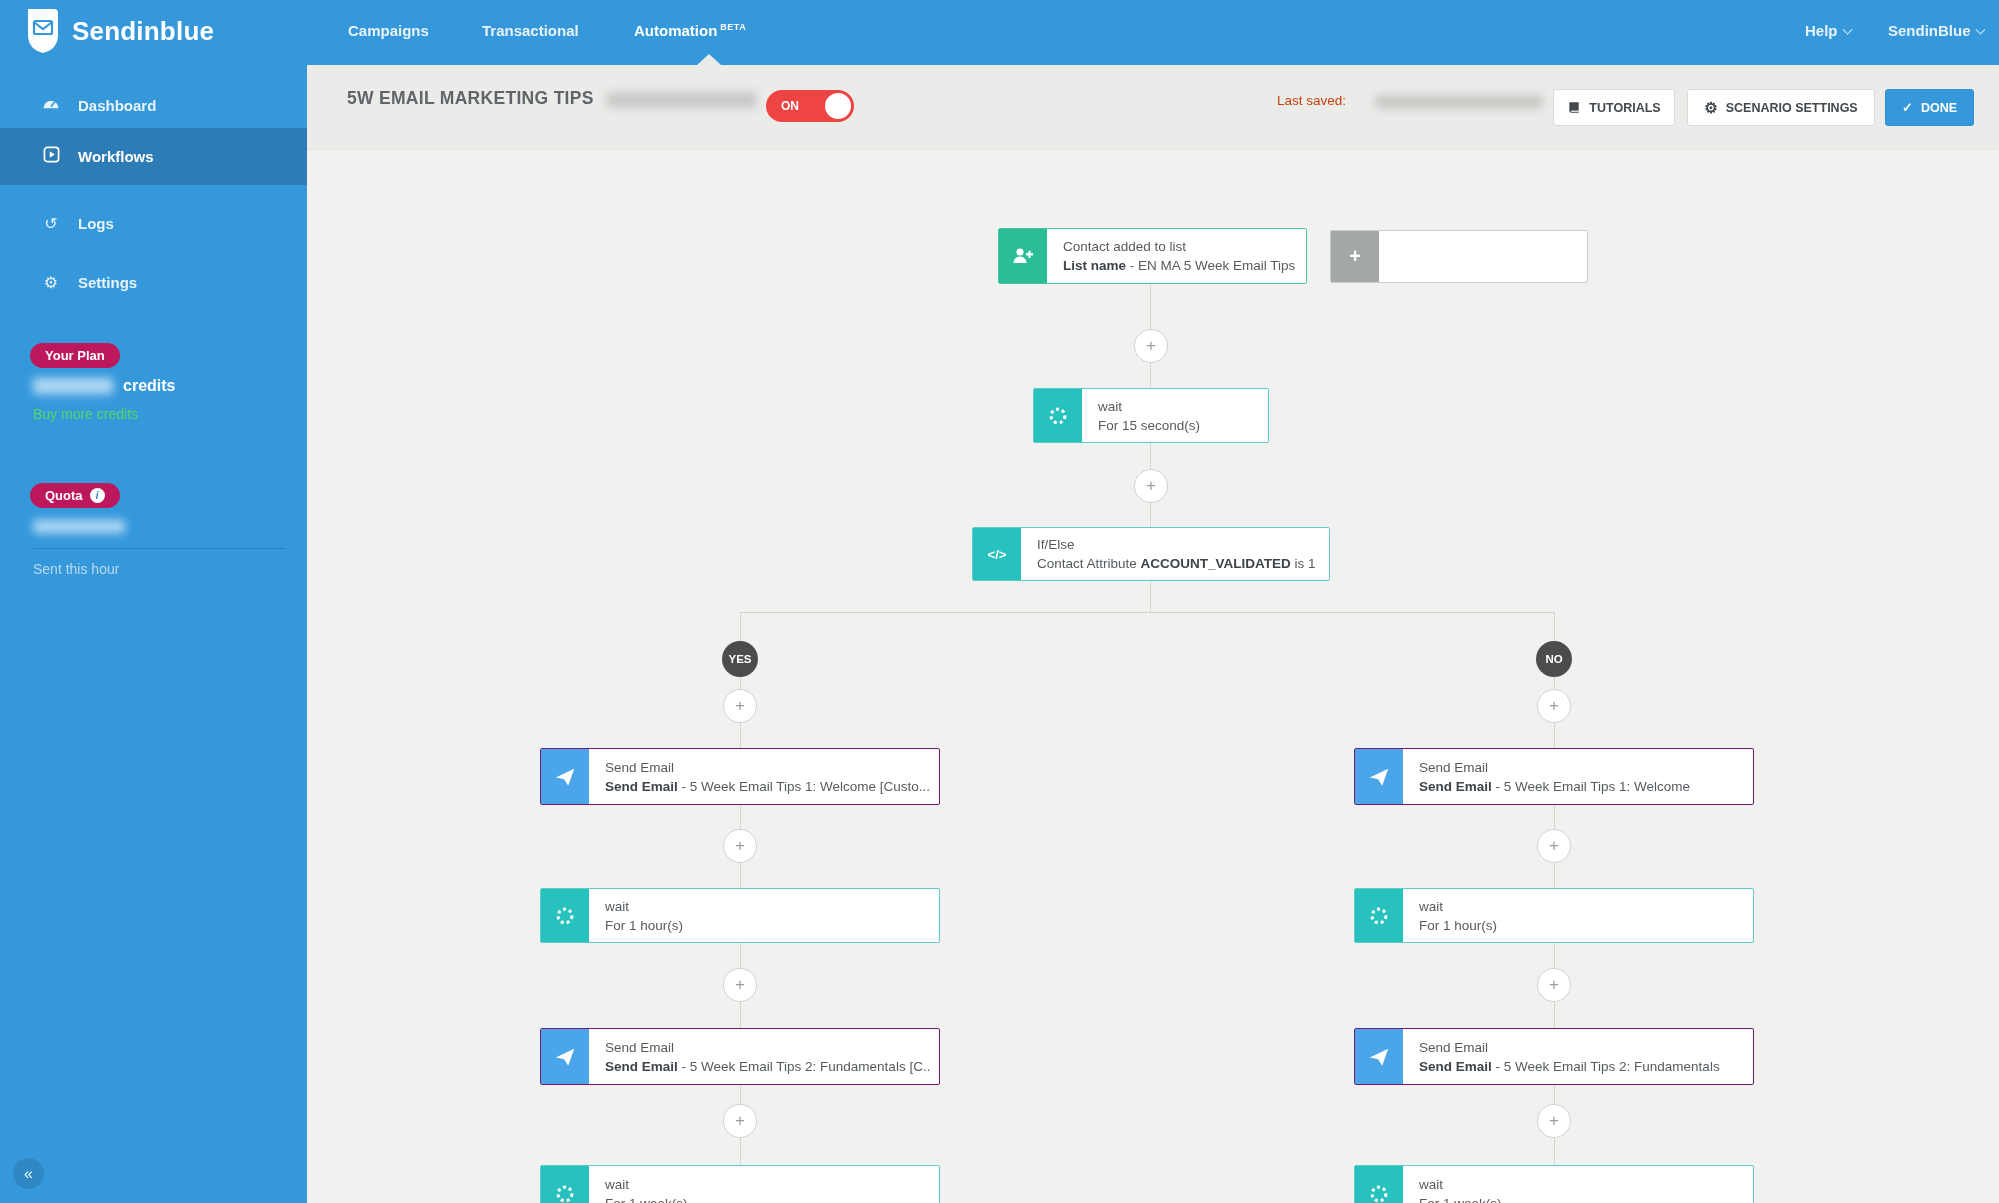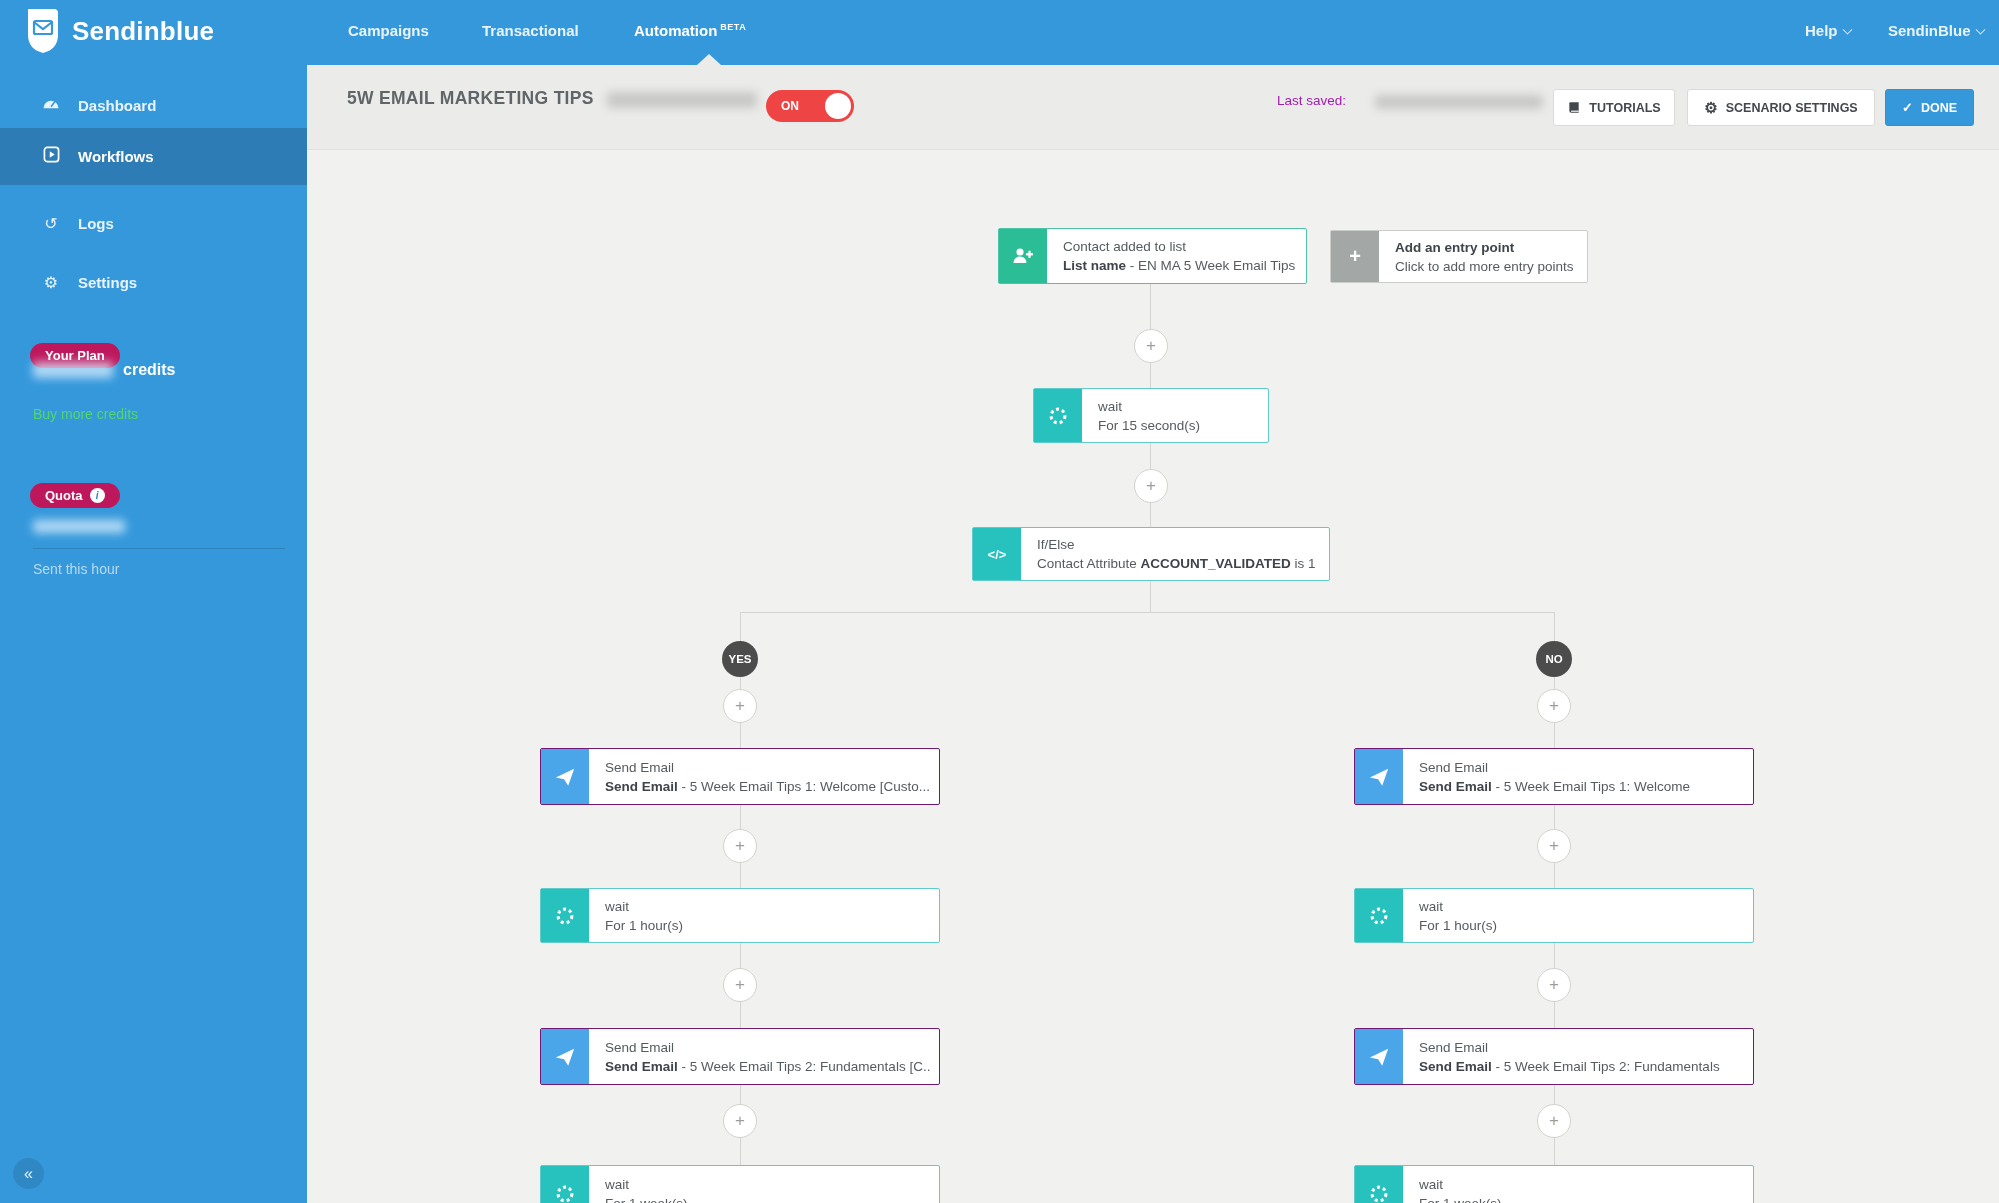--- a/index.html
+++ b/index.html
@@ -17,36 +17,36 @@
   .notch { position:absolute; left:697px; top:54px; width:0; height:0; border-left:12px solid transparent; border-right:12px solid transparent; border-bottom:11px solid #ebebe9; z-index:31; }
 
   
   .sidebar { position:absolute; left:0; top:65px; width:307px; height:1138px; background:#3598db; z-index:20; }
   .side-item { position:absolute; left:0; width:307px; height:50px; display:flex; align-items:center; cursor:pointer; color:#e8f3fc; }
   .side-item .sicon { position:absolute; left:40px; width:22px; text-align:center; font-size:16px; }
   .side-item .slabel { position:absolute; left:78px; font-size:15px; font-weight:bold; }
   .side-item.active { background:#2e7cb5; height:57px; color:#fff; }
   .pill { position:absolute; left:30px; background:#be185d; color:#fff; font-size:13px; font-weight:bold; padding:5px 15px; border-radius:15px; display:inline-flex; align-items:center; gap:7px; }
   .info-dot { width:15px; height:15px; border-radius:50%; background:#fff; color:#2e7cb5; font-size:10px; font-weight:bold; display:flex; align-items:center; justify-content:center; font-style:italic; }
-  .credits-row { position:absolute; left:33px; top:296px; display:flex; align-items:center; gap:10px;justify-content:center; }
+  .credits-row { position:absolute; left:33px; top:312px; display:flex; align-items:center; gap:10px;justify-content:center; }
   .credits-label { color:#fff; font-size:16px; font-weight:bold; }
   .buy-link { position:absolute; left:33px; top:341px; color:#52d869; font-size:14px; cursor:pointer; }
   .side-blur { background:#dcefff; border-radius:3px; filter:blur(5px); opacity:0.75; }
   .side-divider { position:absolute; left:33px; top:483px; width:252px; height:1px; background:rgba(0,0,0,0.14); }
   .sent-label { position:absolute; left:33px; top:496px; color:#b9d9f0; font-size:14px; }
   .collapse-btn { position:absolute; left:13px; bottom:14px; width:31px; height:31px; border-radius:50%; background:rgba(0,0,0,0.10); color:#e3f1fb; font-size:16px; display:flex; align-items:center; justify-content:center; cursor:pointer; }
 
   
   .toolbar { position:absolute; left:307px; top:65px; width:1692px; height:85px; background:#ebebe9; border-bottom:1px solid #e2e2df; z-index:25; }
   .wf-title { position:absolute; left:40px; top:23px; font-size:17.5px; font-weight:bold; color:#5f6569; letter-spacing:0.3px; }
   .blur-blob { position:absolute; background:#a5a5a3; border-radius:3px; filter:blur(5px); opacity:0.5; }
   .toggle { position:absolute; left:459px; top:25px; width:88px; height:32px; background:#ef4444; border-radius:16px; cursor:pointer; }
   .toggle .on-label { position:absolute; left:15px; top:9px; color:#fff; font-size:12px; font-weight:bold; }
   .toggle .knob { position:absolute; right:3px; top:3px; width:26px; height:26px; border-radius:50%; background:#fff; }
-  .last-saved { position:absolute; left:970px; top:28px; font-size:13.5px; color:#a21caf; }
+  .last-saved { position:absolute; left:970px; top:28px; font-size:13.5px; color:#c2410c; }
   .tbtn { position:absolute; top:24px; height:37px; background:#fff; border:1px solid #dadad7; border-radius:3px; font-size:12.5px; font-weight:bold; color:#43484c; display:flex; align-items:center; justify-content:center; gap:8px; cursor:pointer; }
   .tbtn.primary { background:#3598db; border-color:#3092d6; color:#fff; }
   .tbtn .gear { font-size:15px; line-height:1; }
   .tbtn .check { font-size:13px; }
 
   
   .canvas { position:absolute; left:307px; top:134px; width:1692px; height:1069px; background:#f1f1ef; z-index:1; }
   .vline { position:absolute; width:1px; background:#d4d4d0; z-index:2; }
   .hline { position:absolute; height:1px; background:#d4d4d0; z-index:2; }
   .plus-conn { position:absolute; width:34px; height:34px; border-radius:50%; background:#fff; border:1px solid #d2d2ce; color:#9d9d99; font-size:17px; display:flex; align-items:center; justify-content:center; z-index:3; cursor:pointer; }
@@ -140,24 +140,20 @@
       </svg>
   </div>
   <div class="ntext">
     <div class="t1">Contact added to list</div>
     <div class="t2"><b>List name</b><span> - EN MA 5 Week Email Tips</span></div>
   </div>
 </div>
 
 <div class="node addentry" style="left:1330px;top:230px;width:258px;height:53px;">
   <div class="nicon">+</div>
-  <div class="ntext">
-    <div class="t1">Add an entry point</div>
-    <div class="t2">Click to add more entry points</div>
-  </div>
 </div>
 
 <div class="node wait" style="left:1033px;top:388px;width:236px;height:55px;">
   <div class="nicon">
     <svg width="22" height="22" viewBox="0 0 24 24">
         <circle cx="12" cy="12" r="7.5" fill="none" stroke="#fff" stroke-width="3.4" stroke-dasharray="3.2 3.4"></circle>
       </svg>
   </div>
   <div class="ntext">
     <div class="t1">wait</div>

